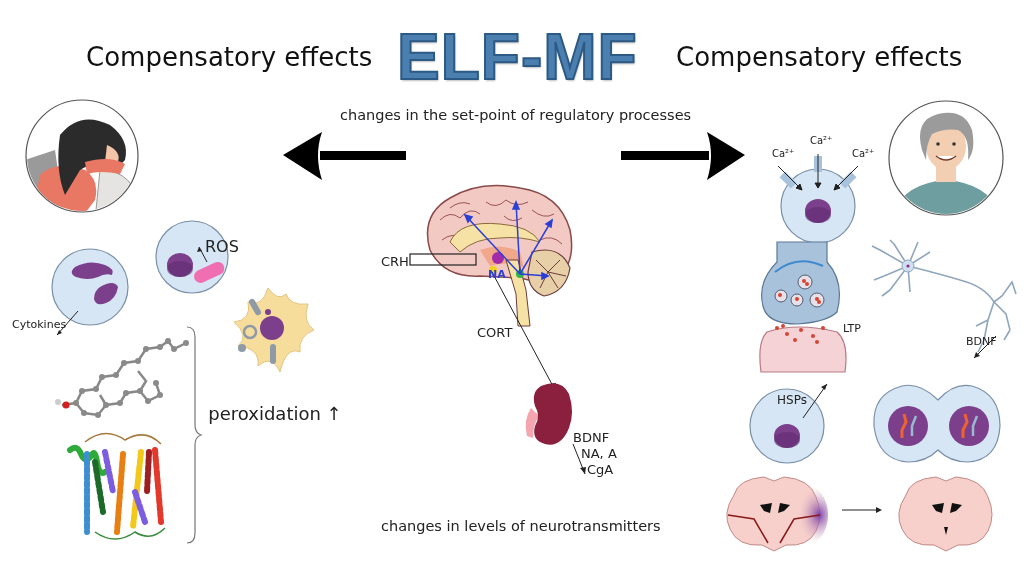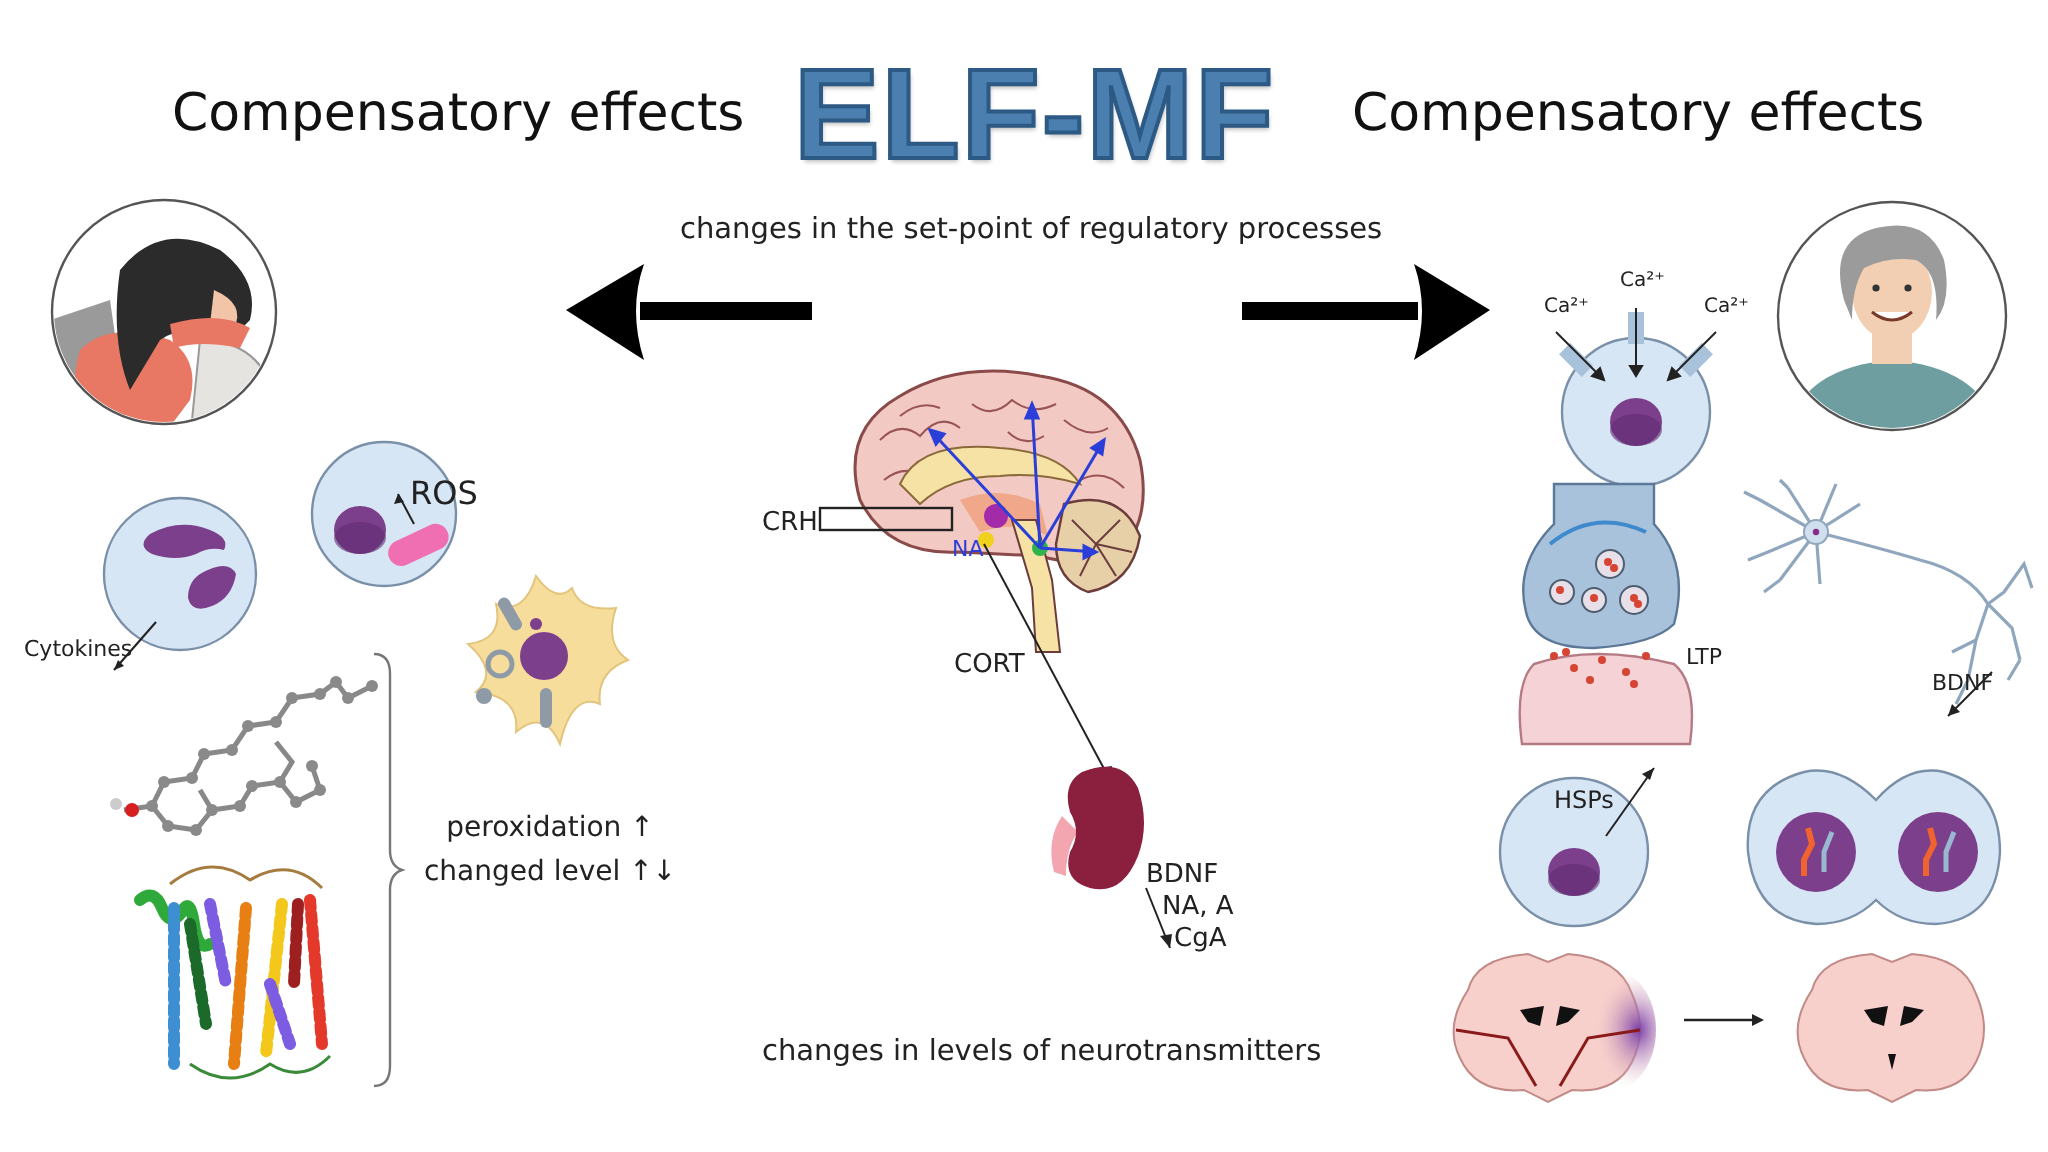--- a/index.html
+++ b/index.html
@@ -4,21 +4,21 @@
 <style>
   html,body{margin:0;padding:0;background:#fff;}
   body{width:1024px;height:576px;position:relative;overflow:hidden;font-family:"DejaVu Sans",sans-serif;color:#111;}
   .abs{position:absolute;}
   .heading{font-size:26px;color:#111;white-space:nowrap;}
   .title{font-family:"Liberation Sans",sans-serif;font-weight:bold;font-size:64px;color:#4a7fb0;letter-spacing:1px;
     -webkit-text-stroke:2px #2c5a85;text-shadow:1px 2px 2px rgba(0,0,0,0.25);white-space:nowrap;}
   .caption{font-size:14.5px;color:#222;white-space:nowrap;}
   .small{font-size:11px;color:#222;white-space:nowrap;}
   .mid{font-size:13px;color:#222;white-space:nowrap;}
-  .bigtxt{font-size:14px;color:#222;text-align:center;line-height:22px;white-space:nowrap;}
+  .bigtxt{font-size:18px;color:#222;text-align:center;line-height:22px;white-space:nowrap;}
   svg{position:absolute;overflow:visible;}
 </style>
 </head>
 <body>
 
 <div class="abs heading" style="left:86px;top:42px;">Compensatory effects</div>
 <div class="abs title" style="left:397px;top:10px;margin-top:10px;">ELF-MF</div>
 <div class="abs heading" style="left:676px;top:42px;">Compensatory effects</div>
 <div class="abs caption" style="left:340px;top:107px;">changes in the set-point of regulatory processes</div>
 <div class="abs caption" style="left:381px;top:518px;">changes in levels of neurotransmitters</div>
@@ -127,21 +127,20 @@
   <path d="M20,10 Q40,-6 60,8 Q80,-4 96,12" fill="none" stroke="#a67b3f" stroke-width="1.5"></path>
   <path d="M30,100 Q50,114 70,100 Q86,110 100,96" fill="none" stroke="#3a8a3a" stroke-width="1.5"></path>
 </svg>
 
 <svg width="20" height="220" style="left:183px;top:325px;">
   <path d="M4,2 Q12,2 12,12 L12,100 Q12,108 18,110 Q12,112 12,120 L12,208 Q12,218 4,218" fill="none" stroke="#777" stroke-width="1.2"></path>
 </svg>
 
 <div class="abs bigtxt" style="left:205px;top:403px;width:140px;">
   <div>peroxidation ↑</div>
-  <div>changed level ↑↓</div>
 </div>
 
 <svg width="160" height="150" style="left:420px;top:180px;">
   <path d="M10,70 Q0,35 30,18 Q60,0 100,8 Q140,14 150,50 Q156,80 140,96 Q120,104 100,98 L60,96 Q24,98 10,70Z" fill="#f3c9c3" stroke="#8a4a4a" stroke-width="1.5"></path>
   <g fill="none" stroke="#9a5454" stroke-width="1">
     <path d="M20,40 Q30,30 40,38 Q50,26 60,34"></path>
       <path d="M66,22 Q76,30 86,20 Q96,28 108,22"></path>
     <path d="M112,30 Q124,40 134,34"></path>
       <path d="M22,60 Q32,52 42,58"></path>
       <path d="M120,60 Q132,54 142,64"></path>
@@ -170,21 +169,21 @@
     <line x1="100" y1="94" x2="132" y2="40"></line>
       <path d="M132,40 L126,44 L131,47Z"></path>
     <line x1="100" y1="94" x2="128" y2="96"></line>
       <path d="M128,96 L122,93 L122,99Z"></path>
   </g>
   <rect x="-10" y="74" width="66" height="11" fill="none" stroke="#222" stroke-width="1.2"></rect>
   <line x1="72" y1="92" x2="135" y2="210" stroke="#222" stroke-width="1"></line>
   <path d="M135,210 L130,204 L136,203Z" fill="#222"></path>
 </svg>
 <div class="abs mid" style="left:381px;top:254px;">CRH</div>
-<div class="abs small" style="left:476px;top:268px;color:#2b3fd8;">NA</div>
+<div class="abs small" style="left:488px;top:268px;color:#2b3fd8;font-weight:bold;">NA</div>
 <div class="abs mid" style="left:477px;top:325px;">CORT</div>
 
 <svg width="90" height="100" style="left:515px;top:378px;">
   <path d="M16,30 Q8,42 12,58 L18,60 Q18,46 24,38Z" fill="#f3a5b0"></path>
   <path d="M26,8 Q46,0 54,16 Q60,34 54,50 Q46,70 30,66 Q16,62 20,48 Q26,38 20,28 Q16,14 26,8Z" fill="#8a1f3e"></path>
   <line x1="58" y1="66" x2="70" y2="96" stroke="#222" stroke-width="1"></line>
   <path d="M70,96 L65,90 L71,89Z" fill="#222"></path>
 </svg>
 <div class="abs mid" style="left:573px;top:430px;line-height:16px;">
   <div>BDNF</div>

